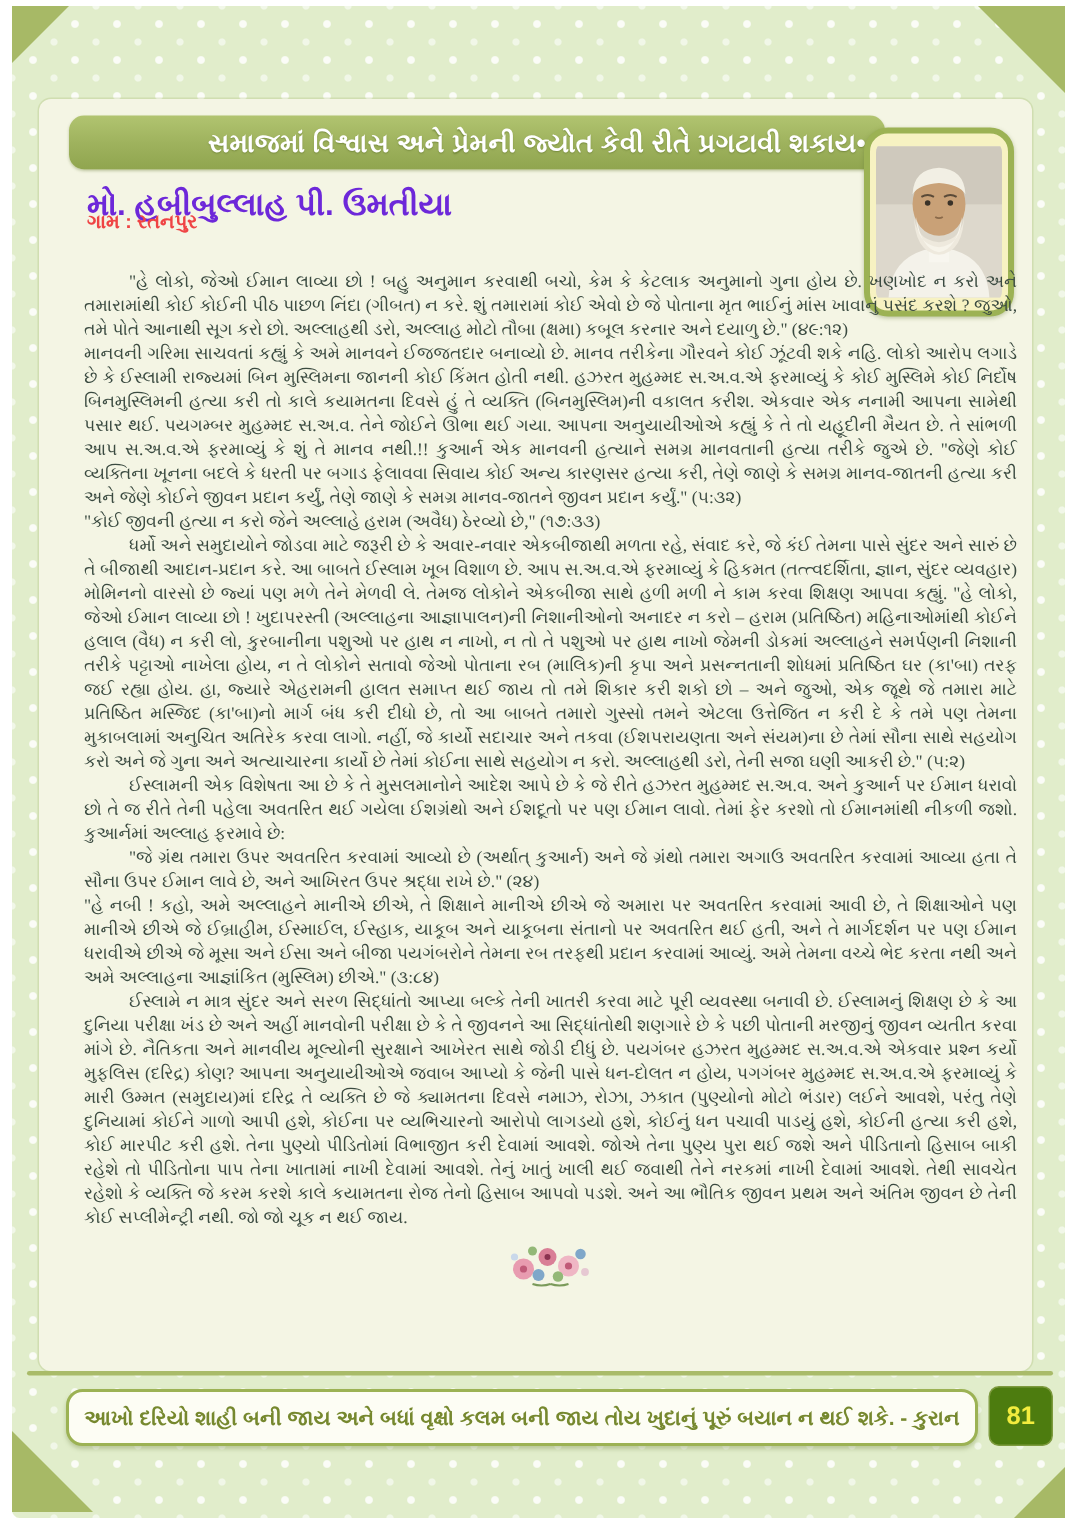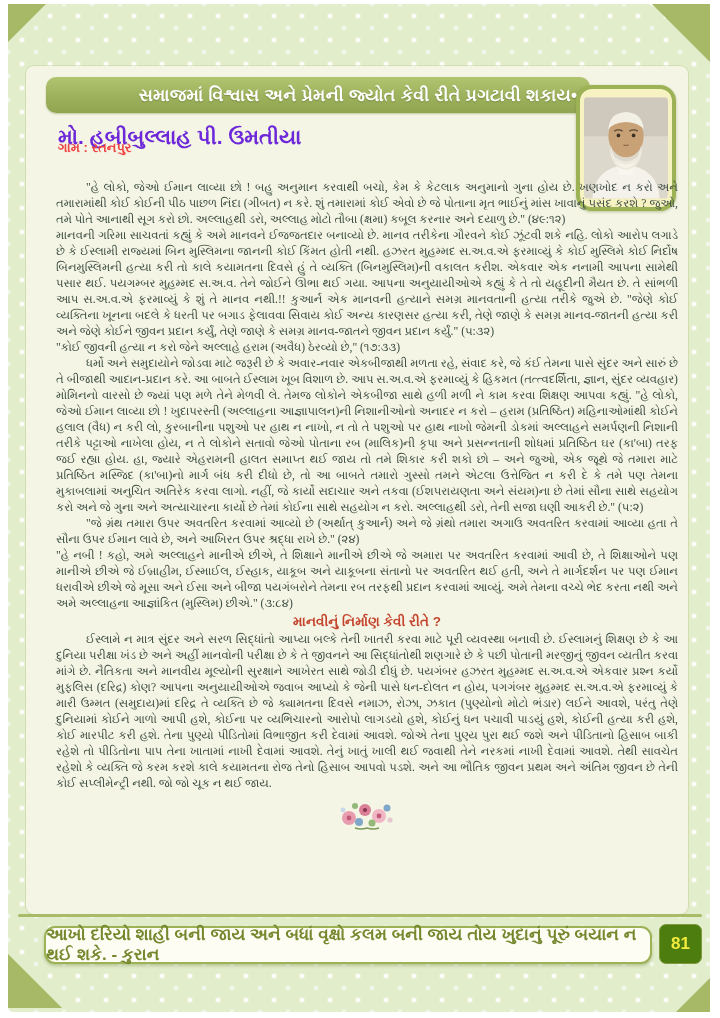--- a/index.html
+++ b/index.html
@@ -73,21 +73,21 @@
   }
   .flower-wrap{text-align:center;margin-top:6px;}
   .flower-wrap svg{display:inline-block;}
   
   .footer-rule{position:absolute;left:18px;top:914px;width:684px;height:3px;background:#a9bb69;border-radius:2px;}
   .footer-pill{
     position:absolute;left:44px;top:926px;width:608px;height:38px;box-sizing:border-box;
     background:#fdfdf4;border:2px solid #9cb254;border-radius:11px;
     display:flex;align-items:center;justify-content:center;
     color:#76882e;font-family:"Liberation Sans","DejaVu Sans",sans-serif;
-    font-weight:bold;font-size:17px;box-shadow:0 2px 3px rgba(110,130,60,.35);
+    font-weight:bold;font-size:14px;box-shadow:0 2px 3px rgba(110,130,60,.35);
   }
   .page-badge{
     position:absolute;left:659px;top:924px;width:43px;height:40px;box-sizing:border-box;
     background:#4d7c0f;border:1px solid #7d9a3e;border-radius:7px;
     display:flex;align-items:center;justify-content:center;
     color:#f2ec3e;font-family:"Liberation Sans","DejaVu Sans",sans-serif;
     font-weight:bold;font-size:17px;
   }
 </style>
 </head>
@@ -125,24 +125,24 @@
 </div>
 
 <div class="author-name">મો. હબીબુલ્લાહ પી. ઉમતીયા</div>
 <div class="village">ગામ : રતનપુર</div>
 
 <div class="body-text">
   <p class="ind">"હે લોકો, જેઓ ઈમાન લાવ્યા છો ! બહુ અનુમાન કરવાથી બચો, કેમ કે કેટલાક અનુમાનો ગુના હોય છે. ખણખોદ ન કરો અને તમારામાંથી કોઈ કોઈની પીઠ પાછળ નિંદા (ગીબત) ન કરે. શું તમારામાં કોઈ એવો છે જે પોતાના મૃત ભાઈનું માંસ ખાવાનું પસંદ કરશે ? જુઓ, તમે પોતે આનાથી સૂગ કરો છો. અલ્લાહથી ડરો, અલ્લાહ મોટો તૌબા (ક્ષમા) કબૂલ કરનાર અને દયાળુ છે." (૪૯:૧૨)</p>
   <p>માનવની ગરિમા સાચવતાં કહ્યું કે અમે માનવને ઈજજતદાર બનાવ્યો છે. માનવ તરીકેના ગૌરવને કોઈ ઝૂંટવી શકે નહિ. લોકો આરોપ લગાડે છે કે ઈસ્લામી રાજ્યમાં બિન મુસ્લિમના જાનની કોઈ કિંમત હોતી નથી. હઝરત મુહમ્મદ સ.અ.વ.એ ફરમાવ્યું કે કોઈ મુસ્લિમે કોઈ નિર્દોષ બિનમુસ્લિમની હત્યા કરી તો કાલે કયામતના દિવસે હું તે વ્યક્તિ (બિનમુસ્લિમ)ની વકાલત કરીશ. એકવાર એક નનામી આપના સામેથી પસાર થઈ. પયગમ્બર મુહમ્મદ સ.અ.વ. તેને જોઈને ઊભા થઈ ગયા. આપના અનુયાયીઓએ કહ્યું કે તે તો યહૂદીની મૈયત છે. તે સાંભળી આપ સ.અ.વ.એ ફરમાવ્યું કે શું તે માનવ નથી.!! કુઆર્ન એક માનવની હત્યાને સમગ્ર માનવતાની હત્યા તરીકે જુએ છે. "જેણે કોઈ વ્યક્તિના ખૂનના બદલે કે ધરતી પર બગાડ ફેલાવવા સિવાય કોઈ અન્ય કારણસર હત્યા કરી, તેણે જાણે કે સમગ્ર માનવ-જાતની હત્યા કરી અને જેણે કોઈને જીવન પ્રદાન કર્યું, તેણે જાણે કે સમગ્ર માનવ-જાતને જીવન પ્રદાન કર્યું." (૫:૩૨)</p>
   <p>"કોઈ જીવની હત્યા ન કરો જેને અલ્લાહે હરામ (અવૈધ) ઠેરવ્યો છે," (૧૭:૩૩)</p>
   <p class="ind">ધર્મો અને સમુદાયોને જોડવા માટે જરૂરી છે કે અવાર-નવાર એકબીજાથી મળતા રહે, સંવાદ કરે, જે કંઈ તેમના પાસે સુંદર અને સારું છે તે બીજાથી આદાન-પ્રદાન કરે. આ બાબતે ઈસ્લામ ખૂબ વિશાળ છે. આપ સ.અ.વ.એ ફરમાવ્યું કે હિકમત (તત્ત્વદર્શિતા, જ્ઞાન, સુંદર વ્યવહાર) મોમિનનો વારસો છે જ્યાં પણ મળે તેને મેળવી લે. તેમજ લોકોને એકબીજા સાથે હળી મળી ને કામ કરવા શિક્ષણ આપવા કહ્યું. "હે લોકો, જેઓ ઈમાન લાવ્યા છો ! ખુદાપરસ્તી (અલ્લાહના આજ્ઞાપાલન)ની નિશાનીઓનો અનાદર ન કરો – હરામ (પ્રતિષ્ઠિત) મહિનાઓમાંથી કોઈને હલાલ (વૈધ) ન કરી લો, કુરબાનીના પશુઓ પર હાથ ન નાખો, ન તો તે પશુઓ પર હાથ નાખો જેમની ડોકમાં અલ્લાહને સમર્પણની નિશાની તરીકે પટ્ટાઓ નાખેલા હોય, ન તે લોકોને સતાવો જેઓ પોતાના રબ (માલિક)ની કૃપા અને પ્રસન્નતાની શોધમાં પ્રતિષ્ઠિત ઘર (કા'બા) તરફ જઈ રહ્યા હોય. હા, જ્યારે એહરામની હાલત સમાપ્ત થઈ જાય તો તમે શિકાર કરી શકો છો – અને જુઓ, એક જૂથે જે તમારા માટે પ્રતિષ્ઠિત મસ્જિદ (કા'બા)નો માર્ગ બંધ કરી દીધો છે, તો આ બાબતે તમારો ગુસ્સો તમને એટલા ઉત્તેજિત ન કરી દે કે તમે પણ તેમના મુકાબલામાં અનુચિત અતિરેક કરવા લાગો. નહીં, જે કાર્યો સદાચાર અને તકવા (ઈશપરાયણતા અને સંયમ)ના છે તેમાં સૌના સાથે સહયોગ કરો અને જે ગુના અને અત્યાચારના કાર્યો છે તેમાં કોઈના સાથે સહયોગ ન કરો. અલ્લાહથી ડરો, તેની સજા ઘણી આકરી છે." (૫:૨)</p>
+  <p class="ind">ઈસ્લામની એક વિશેષતા આ છે કે તે મુસલમાનોને આદેશ આપે છે કે જે રીતે હઝરત મુહમ્મદ સ.અ.વ. અને કુઆર્ન પર ઈમાન ધરાવો છો તે જ રીતે તેની પહેલા અવતરિત થઈ ગયેલા ઈશગ્રંથો અને ઈશદૂતો પર પણ ઈમાન લાવો. તેમાં ફેર કરશો તો ઈમાનમાંથી નીકળી જશો. કુઆર્નમાં અલ્લાહ ફરમાવે છે:</p>
   <p class="ind">"જે ગ્રંથ તમારા ઉપર અવતરિત કરવામાં આવ્યો છે (અર્થાત્ કુઆર્ન) અને જે ગ્રંથો તમારા અગાઉ અવતરિત કરવામાં આવ્યા હતા તે સૌના ઉપર ઈમાન લાવે છે, અને આખિરત ઉપર શ્રદ્ધા રાખે છે." (૨૪)</p>
   <p>"હે નબી ! કહો, અમે અલ્લાહને માનીએ છીએ, તે શિક્ષાને માનીએ છીએ જે અમારા પર અવતરિત કરવામાં આવી છે, તે શિક્ષાઓને પણ માનીએ છીએ જે ઈબ્રાહીમ, ઈસ્માઈલ, ઈસ્હાક, યાકૂબ અને યાકૂબના સંતાનો પર અવતરિત થઈ હતી, અને તે માર્ગદર્શન પર પણ ઈમાન ધરાવીએ છીએ જે મૂસા અને ઈસા અને બીજા પયગંબરોને તેમના રબ તરફથી પ્રદાન કરવામાં આવ્યું. અમે તેમના વચ્ચે ભેદ કરતા નથી અને અમે અલ્લાહના આજ્ઞાંકિત (મુસ્લિમ) છીએ." (૩:૮૪)</p>
 
-  <div class="section-heading">માનવીનું નિર્માણ કેવી રીતે ?</div>
 
   <p class="ind">ઈસ્લામે ન માત્ર સુંદર અને સરળ સિદ્ધાંતો આપ્યા બલ્કે તેની ખાતરી કરવા માટે પૂરી વ્યવસ્થા બનાવી છે. ઈસ્લામનું શિક્ષણ છે કે આ દુનિયા પરીક્ષા ખંડ છે અને અહીં માનવોની પરીક્ષા છે કે તે જીવનને આ સિદ્ધાંતોથી શણગારે છે કે પછી પોતાની મરજીનું જીવન વ્યતીત કરવા માંગે છે. નૈતિકતા અને માનવીય મૂલ્યોની સુરક્ષાને આખેરત સાથે જોડી દીધું છે. પયગંબર હઝરત મુહમ્મદ સ.અ.વ.એ એકવાર પ્રશ્ન કર્યો મુફલિસ (દરિદ્ર) કોણ? આપના અનુયાયીઓએ જવાબ આપ્યો કે જેની પાસે ધન-દોલત ન હોય, પગગંબર મુહમ્મદ સ.અ.વ.એ ફરમાવ્યું કે મારી ઉમ્મત (સમુદાય)માં દરિદ્ર તે વ્યક્તિ છે જે ક્યામતના દિવસે નમાઝ, રોઝા, ઝકાત (પુણ્યોનો મોટો ભંડાર) લઈને આવશે, પરંતુ તેણે દુનિયામાં કોઈને ગાળો આપી હશે, કોઈના પર વ્યભિચારનો આરોપો લાગડયો હશે, કોઈનું ધન પચાવી પાડયું હશે, કોઈની હત્યા કરી હશે, કોઈ મારપીટ કરી હશે. તેના પુણ્યો પીડિતોમાં વિભાજીત કરી દેવામાં આવશે. જોએ તેના પુણ્ય પુરા થઈ જશે અને પીડિતાનો હિસાબ બાકી રહેશે તો પીડિતોના પાપ તેના ખાતામાં નાખી દેવામાં આવશે. તેનું ખાતું ખાલી થઈ જવાથી તેને નરકમાં નાખી દેવામાં આવશે. તેથી સાવચેત રહેશો કે વ્યક્તિ જે કરમ કરશે કાલે કયામતના રોજ તેનો હિસાબ આપવો પડશે. અને આ ભૌતિક જીવન પ્રથમ અને અંતિમ જીવન છે તેની કોઈ સપ્લીમેન્ટ્રી નથી. જો જો ચૂક ન થઈ જાય.</p>
 
   <div class="flower-wrap">
     <svg width="64" height="34" viewBox="0 0 64 34" xmlns="http://www.w3.org/2000/svg">
       <circle cx="14" cy="20" r="7" fill="#e89cb0"></circle>
       <circle cx="14" cy="20" r="2.4" fill="#c05a78"></circle>
       <circle cx="30" cy="12" r="6" fill="#d97f96"></circle>
       <circle cx="30" cy="12" r="2" fill="#8a3350"></circle>
       <circle cx="44" cy="18" r="7" fill="#efb6c4"></circle>

